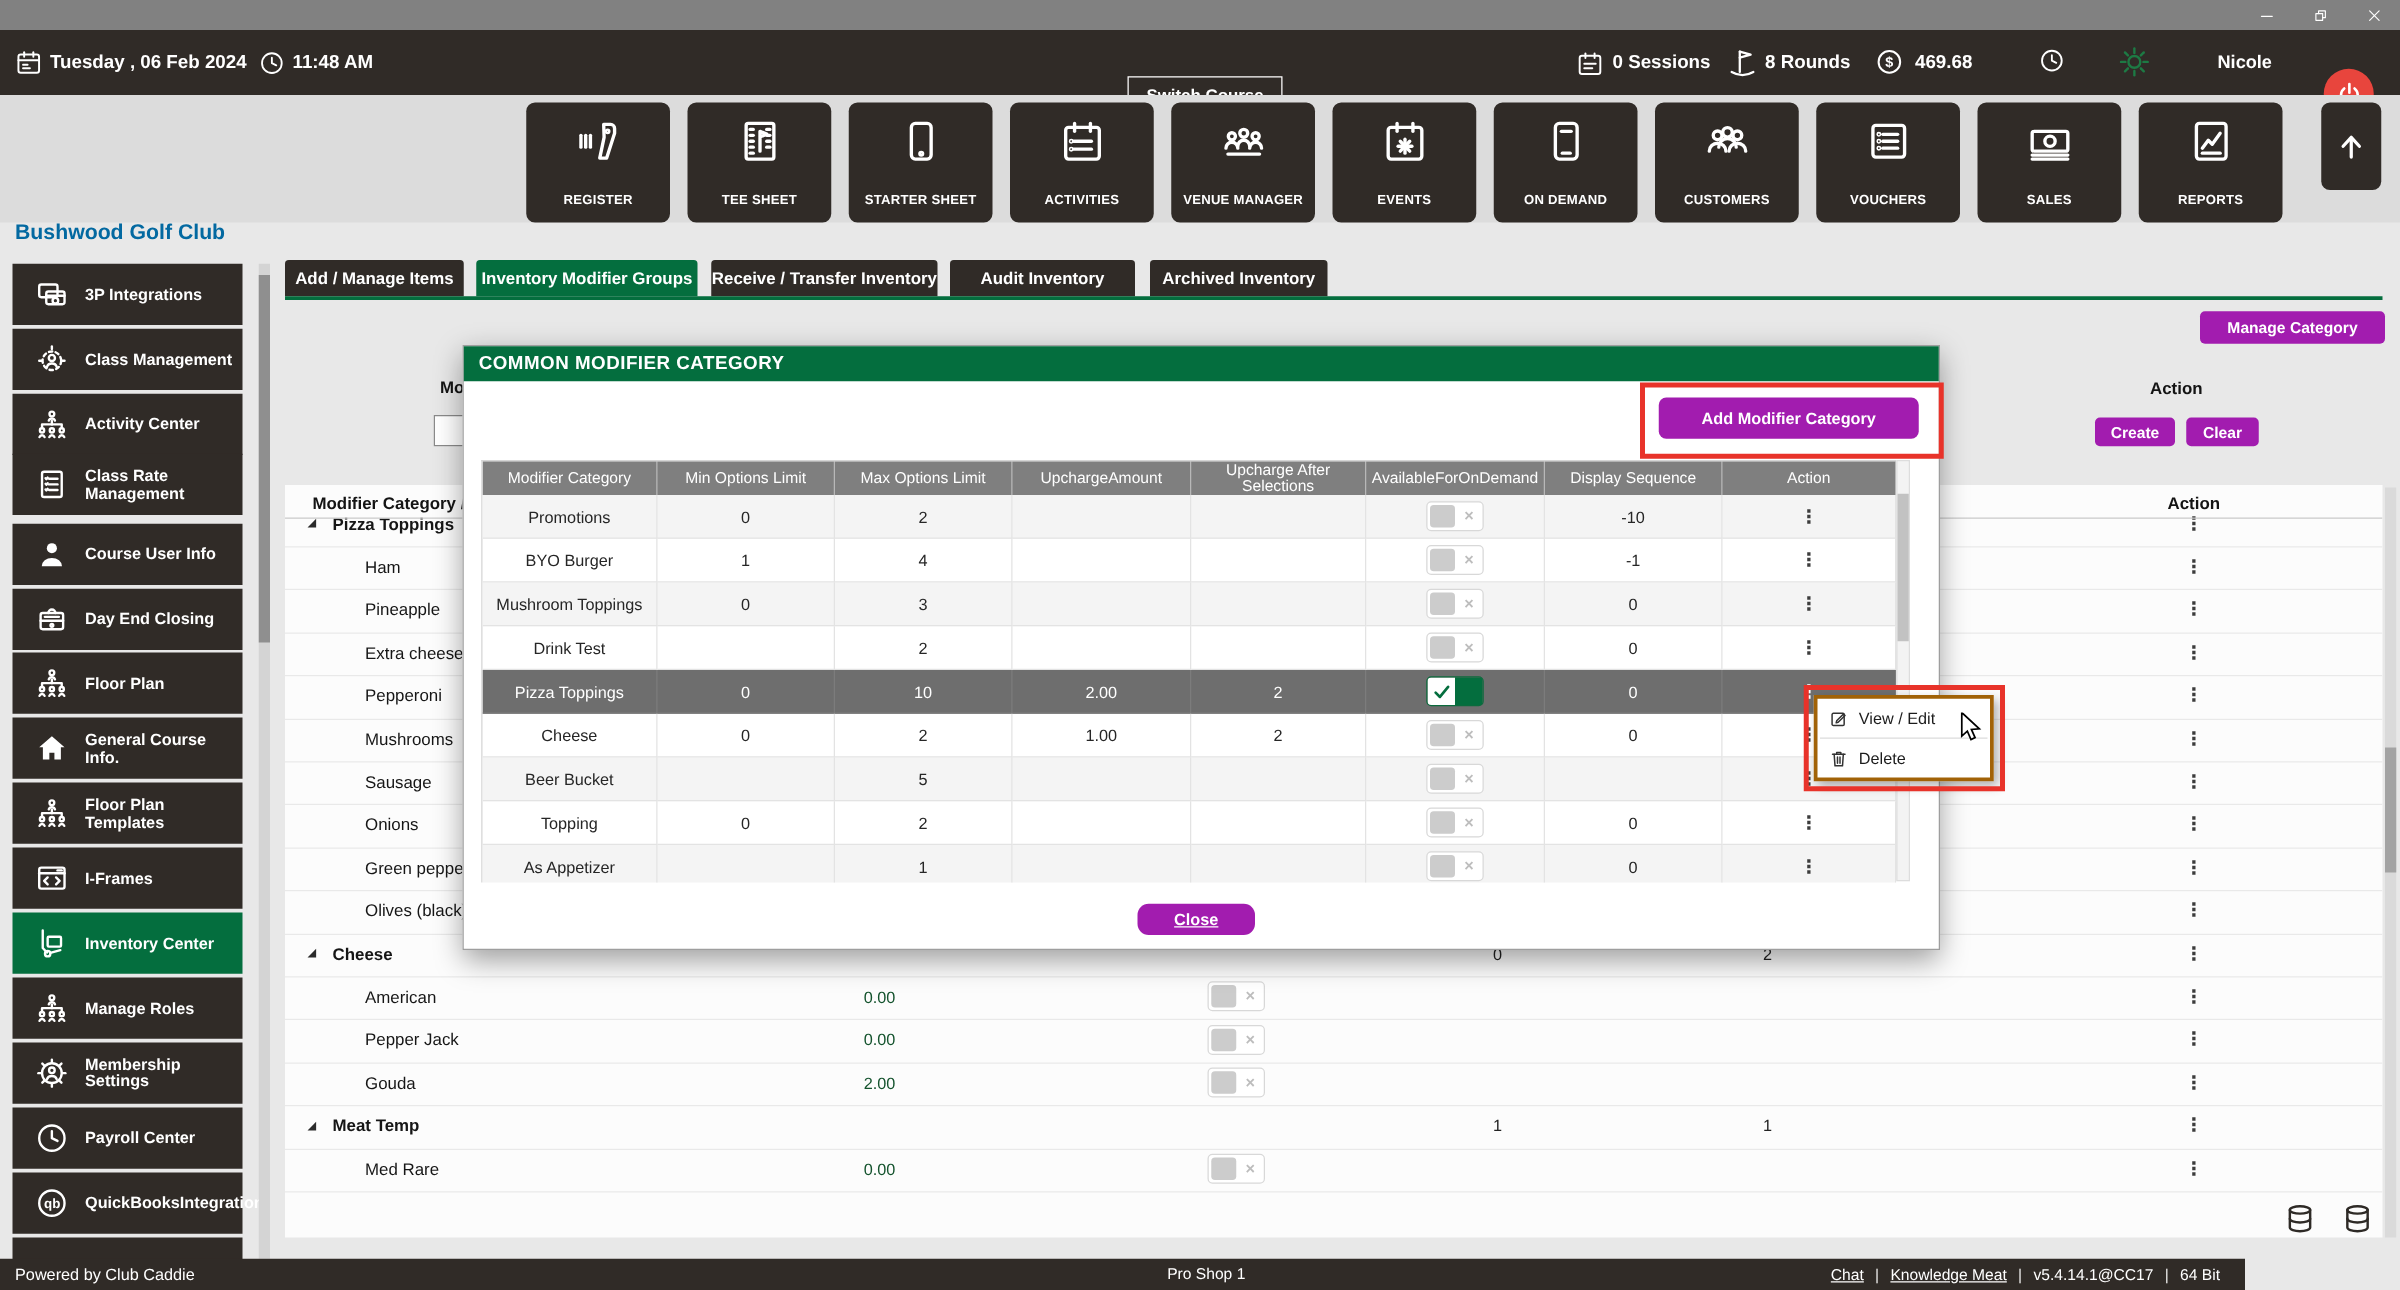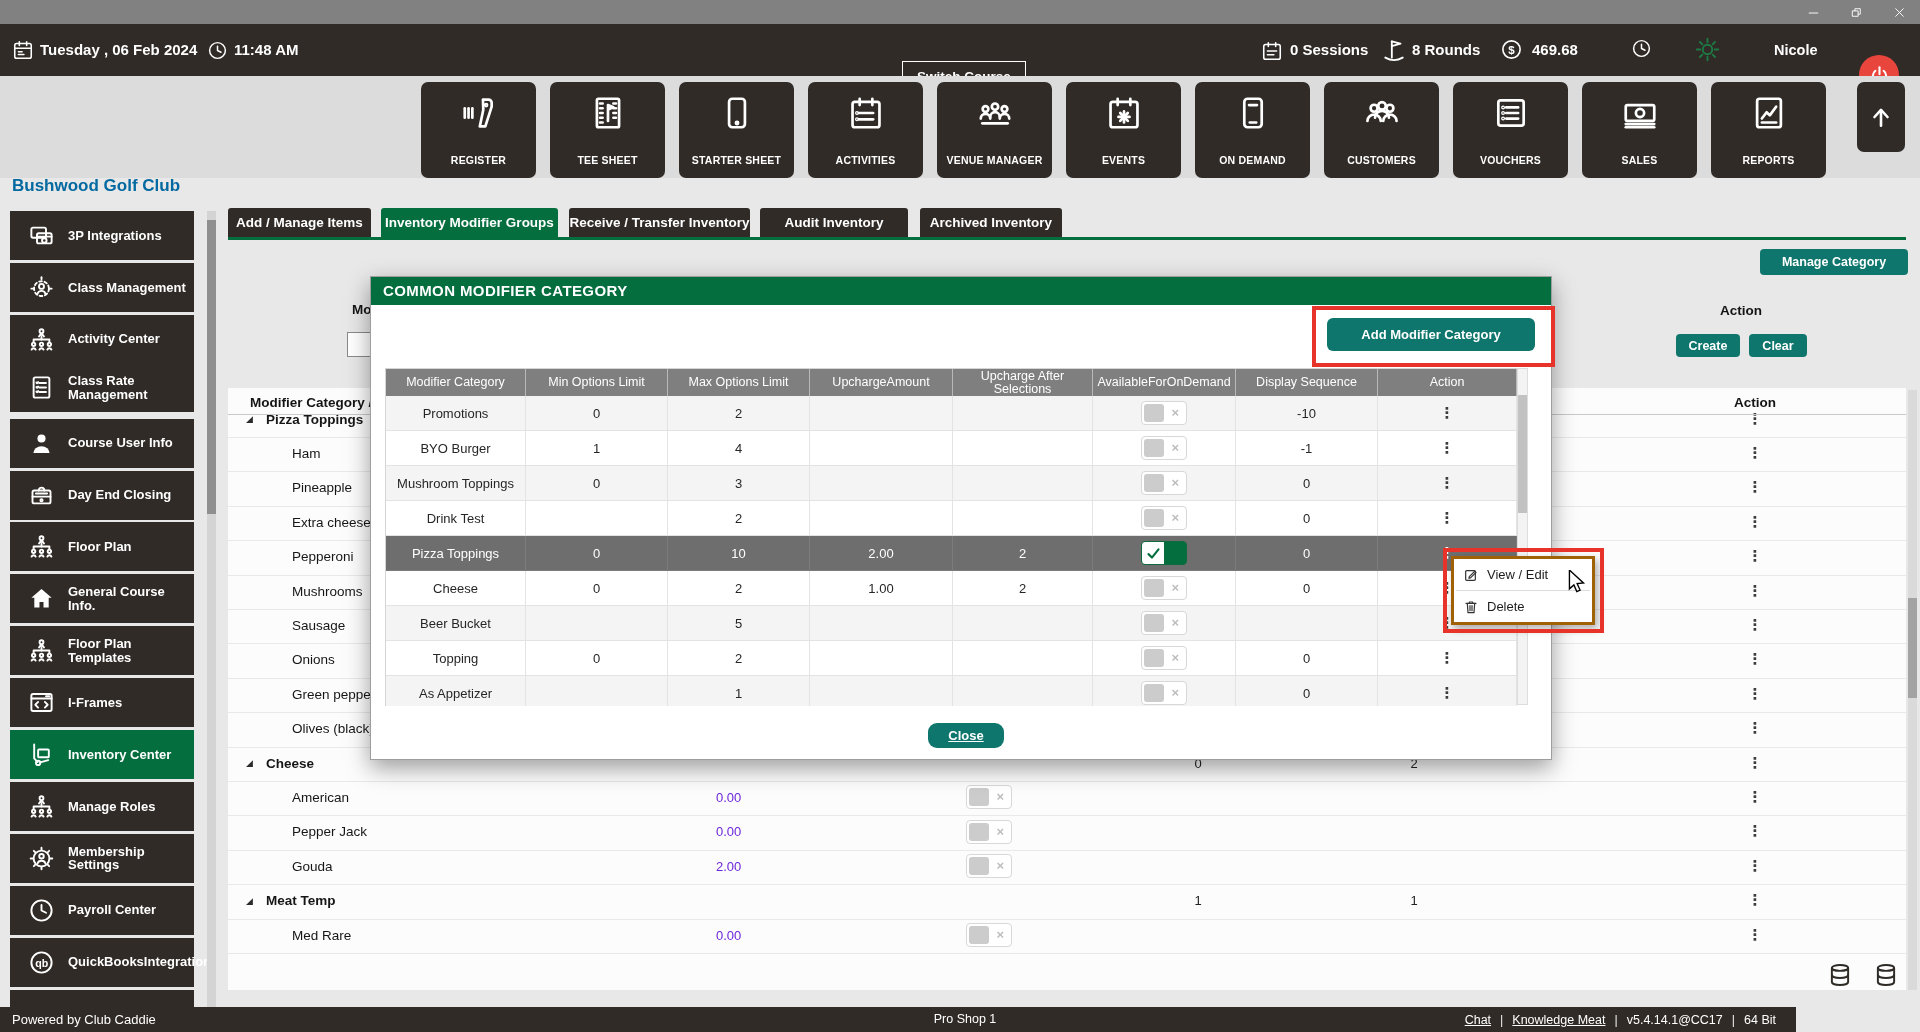--- a/index.html
+++ b/index.html
@@ -42,33 +42,33 @@
       font-size:13px;font-weight:600;line-height:1.05;}
   .side-scroll-track{position:absolute;left:207px;top:211px;width:9px;height:796px;background:#d4d4d4;}
   .side-scroll-thumb{position:absolute;left:207px;top:220px;width:9px;height:294px;background:#8f8f8f;}
 
   
   .tab{position:absolute;top:208px;height:29px;background:#302b27;color:#fff;font-size:13.5px;font-weight:600;
       display:flex;align-items:center;justify-content:center;border-radius:3px 3px 0 0;cursor:pointer;}
   .tab.active{background:#046e3e;}
   .tabline{position:absolute;left:228px;top:237px;width:1678px;height:3px;background:#046e3e;}
 
-  .btn-dark{background:#0f766e;color:#fff;border:none;border-radius:4px;font-size:12.5px;font-weight:600;
+  .btn-dark{background:#a21caf;color:#fff;border:none;border-radius:4px;font-size:12.5px;font-weight:600;
       display:flex;align-items:center;justify-content:center;cursor:pointer;font-family:"Liberation Sans",sans-serif;}
 
   
   .bgtable{position:absolute;left:228px;top:388px;width:1678px;height:602px;background:#fcfcfc;overflow:hidden;z-index:1;}
   .bg-hdr-left{position:absolute;left:22px;top:7px;font-size:13.5px;font-weight:700;color:#141414;}
   .bg-hdr-right{position:absolute;left:1477px;top:7px;width:100px;text-align:center;font-size:13.5px;font-weight:700;color:#141414;}
   .bg-hdr-line{position:absolute;left:0;top:26px;width:1678px;height:1px;background:#c9c9c9;z-index:3;}
   .bgrow{position:absolute;left:0;width:1678px;height:35px;border-bottom:1px solid #e9e9e9;}
   .bgrow .lbl{position:absolute;top:0;height:34px;display:flex;align-items:center;font-size:13.5px;color:#161616;}
   .bgrow .lbl.group{font-weight:700;}
   .tri{font-family:"DejaVu Sans",sans-serif;font-size:9px;color:#2b2b2b;position:absolute;top:12px;left:18px;}
-  .bgrow .price{position:absolute;left:488px;top:0;height:34px;display:flex;align-items:center;font-size:13px;color:#6d28d9;}
+  .bgrow .price{position:absolute;left:463px;top:0;height:34px;display:flex;align-items:center;font-size:13px;color:#14532d;}
   .bgrow .cnum{position:absolute;top:0;height:34px;width:40px;display:flex;align-items:center;justify-content:center;font-size:13px;color:#222;}
   .dots{font-family:"DejaVu Sans",sans-serif;font-size:15px;font-weight:700;color:#3c3c3c;line-height:1;cursor:pointer;}
   .bgrow .actdots{position:absolute;left:1512px;top:0;width:30px;height:34px;display:flex;align-items:center;justify-content:center;}
   .main-scroll-track{position:absolute;left:1908px;top:390px;width:9px;height:600px;background:#dadada;z-index:2;}
   .main-scroll-thumb{position:absolute;left:1908px;top:598px;width:9px;height:100px;background:#a3a3a3;z-index:2;}
 
   
   .toggle{position:relative;width:46px;height:24px;border-radius:4px;box-sizing:border-box;cursor:pointer;}
   .toggle.off{background:#fff;border:1px solid #d8d8d8;}
   .toggle.off .knob{position:absolute;left:2px;top:2px;width:20px;height:18px;background:#ccc;border-radius:3px;}
@@ -88,21 +88,21 @@
       color:#fff;font-size:12.5px;border-right:1px solid rgba(255,255,255,.45);text-align:center;line-height:1;}
   .mrow{display:flex;height:35px;}
   .mrow.alt{background:#f4f4f4;}
   .mrow.selected{background:#6e6e6e;color:#fff;}
   .mcell{box-sizing:border-box;height:35px;display:flex;align-items:center;justify-content:center;
       font-size:13px;color:#262626;border-right:1px solid #e3e3e3;border-bottom:1px solid #e3e3e3;}
   .mrow.selected .mcell{color:#fff;border-right-color:#7c7c7c;border-bottom-color:#7c7c7c;}
   .mrow.selected .dots{color:#fff;}
   .modal-scroll-track{position:absolute;left:1146px;top:91px;width:11px;height:337px;background:#f3f3f3;border:1px solid #ddd;box-sizing:border-box;}
   .modal-scroll-thumb{position:absolute;left:1147px;top:118px;width:9px;height:118px;background:#c2c2c2;}
-  .close-btn{position:absolute;left:557px;top:446px;width:76px;height:25px;border-radius:9px;font-size:13px;text-decoration:underline;}
+  .close-btn{position:absolute;left:539px;top:446px;width:94px;height:25px;border-radius:9px;font-size:13px;text-decoration:underline;}
 
   
   .ctxmenu{position:absolute;left:1451px;top:556px;width:138px;background:#fff;border:3px solid #a16207;
       box-shadow:3px 4px 8px rgba(0,0,0,.3);z-index:8;}
   .ctxitem{height:31px;display:flex;align-items:center;cursor:pointer;}
   .ctxitem .icn{margin:0 8px 0 9px;color:#333;}
   .ctxitem .icn svg{width:16px;height:16px;}
   .ctxitem .clabel{font-size:13px;color:#1c1c1c;}
   .ctxsep{height:1px;background:#dcdcdc;margin:0 2px;}
 

